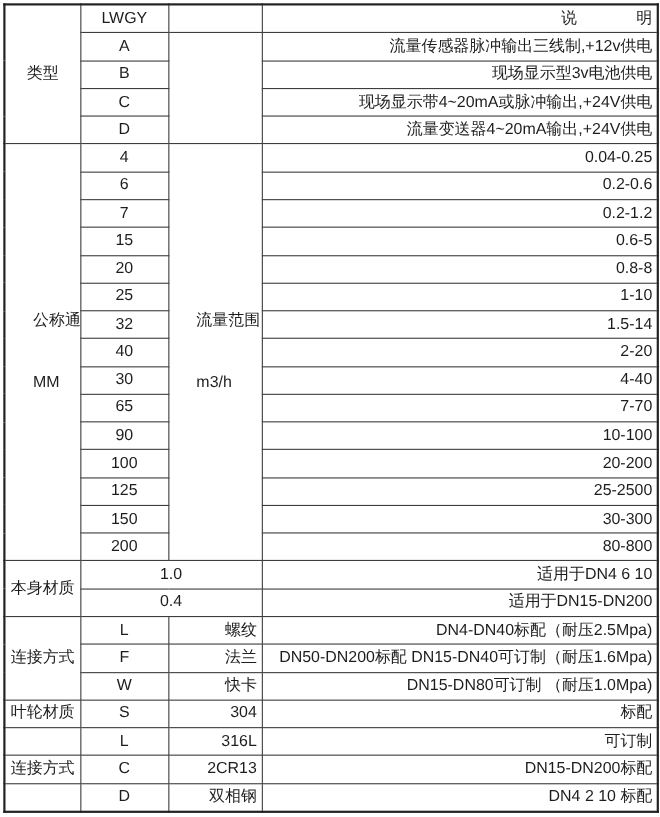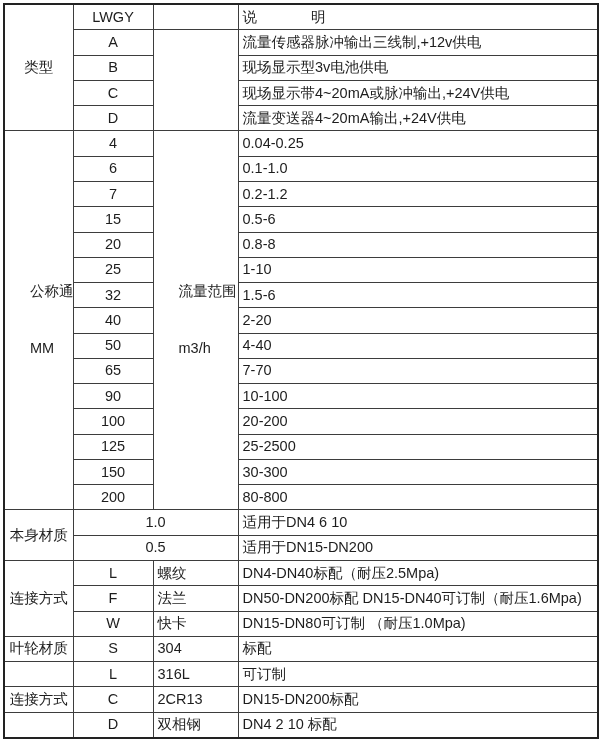--- a/index.html
+++ b/index.html
@@ -13,21 +13,21 @@
     margin:3px 0 0 3px;width:594px;height:736px;
     border:2px solid var(--outer);
     font-size:14.5px;
   }
   td{
     border:1px solid var(--border);
     padding:0 4px;overflow:hidden;white-space:pre;
     vertical-align:middle;line-height:19px;
   }
   td.center{text-align:center;padding:0 1px;}
-  td.left{text-align:left;}
+  td.left{text-align:right;}
   .two-line div{text-align:left;margin-left:24px;}
   .desc-head-right{display:inline-block;margin-left:54px;}
 </style>
 </head>
 <body>
 
 <table class="spec">
   <colgroup>
     <col style="width:69px">
       <col style="width:80px">
@@ -68,48 +68,48 @@
       </td>
       <td class="center">4</td>
       <td class="center two-line" rowspan="15">
         <div>流量范围</div>
         <div>m3/h</div>
       </td>
       <td class="left">0.04-0.25</td>
     </tr>
     <tr>
         <td class="center">6</td>
-        <td class="left">0.1-1.0</td>
+        <td class="left">0.2-0.6</td>
       </tr>
     <tr>
         <td class="center">7</td>
         <td class="left">0.2-1.2</td>
       </tr>
     <tr>
         <td class="center">15</td>
-        <td class="left">0.5-6</td>
+        <td class="left">0.6-5</td>
       </tr>
     <tr>
         <td class="center">20</td>
         <td class="left">0.8-8</td>
       </tr>
     <tr>
         <td class="center">25</td>
         <td class="left">1-10</td>
       </tr>
     <tr>
         <td class="center">32</td>
-        <td class="left">1.5-6</td>
+        <td class="left">1.5-14</td>
       </tr>
     <tr>
         <td class="center">40</td>
         <td class="left">2-20</td>
       </tr>
     <tr>
-        <td class="center">50</td>
+        <td class="center">30</td>
         <td class="left">4-40</td>
       </tr>
     <tr>
         <td class="center">65</td>
         <td class="left">7-70</td>
       </tr>
     <tr>
         <td class="center">90</td>
         <td class="left">10-100</td>
       </tr>
@@ -129,21 +129,21 @@
         <td class="center">200</td>
         <td class="left">80-800</td>
       </tr>
 
     <tr>
       <td class="center" rowspan="2">本身材质</td>
       <td class="center" colspan="2">1.0</td>
       <td class="left">适用于DN4 6 10</td>
     </tr>
     <tr>
-      <td class="center" colspan="2">0.5</td>
+      <td class="center" colspan="2">0.4</td>
       <td class="left">适用于DN15-DN200</td>
     </tr>
 
     <tr>
       <td class="center" rowspan="3">连接方式</td>
       <td class="center">L</td>
       <td class="left">螺纹</td>
       <td class="left">DN4-DN40标配（耐压2.5Mpa)</td>
     </tr>
     <tr>

